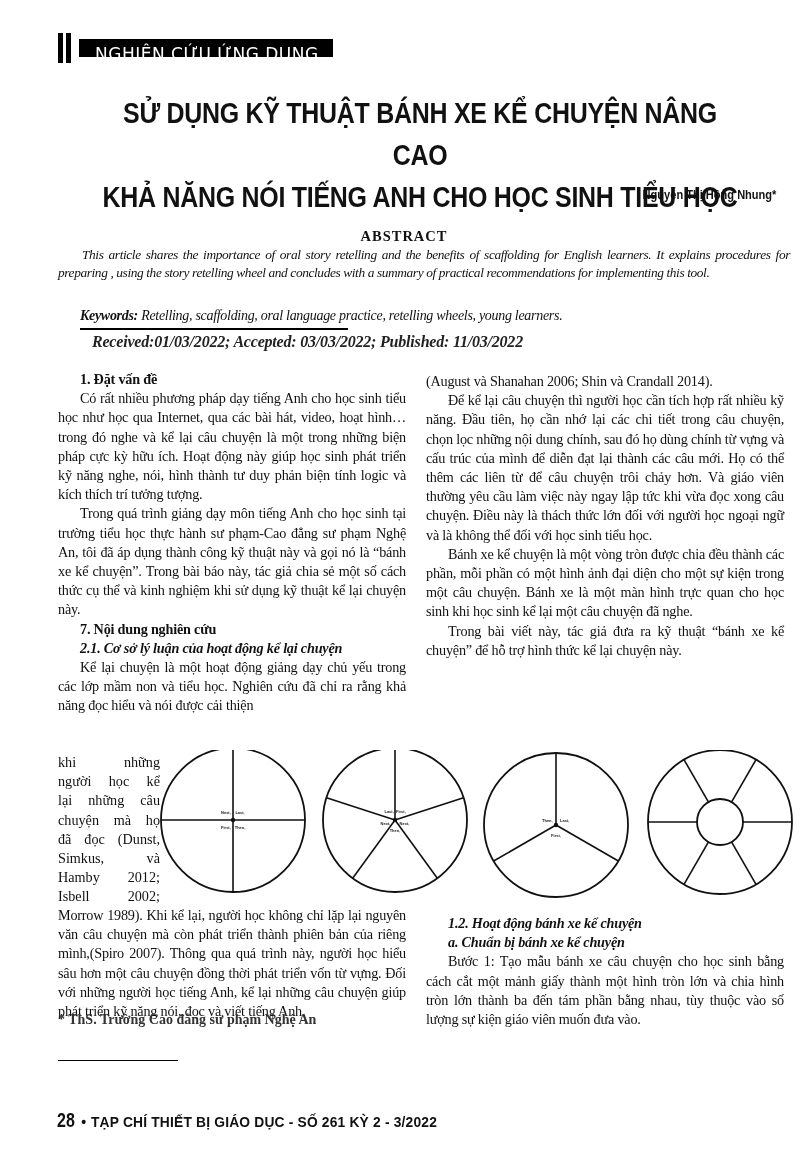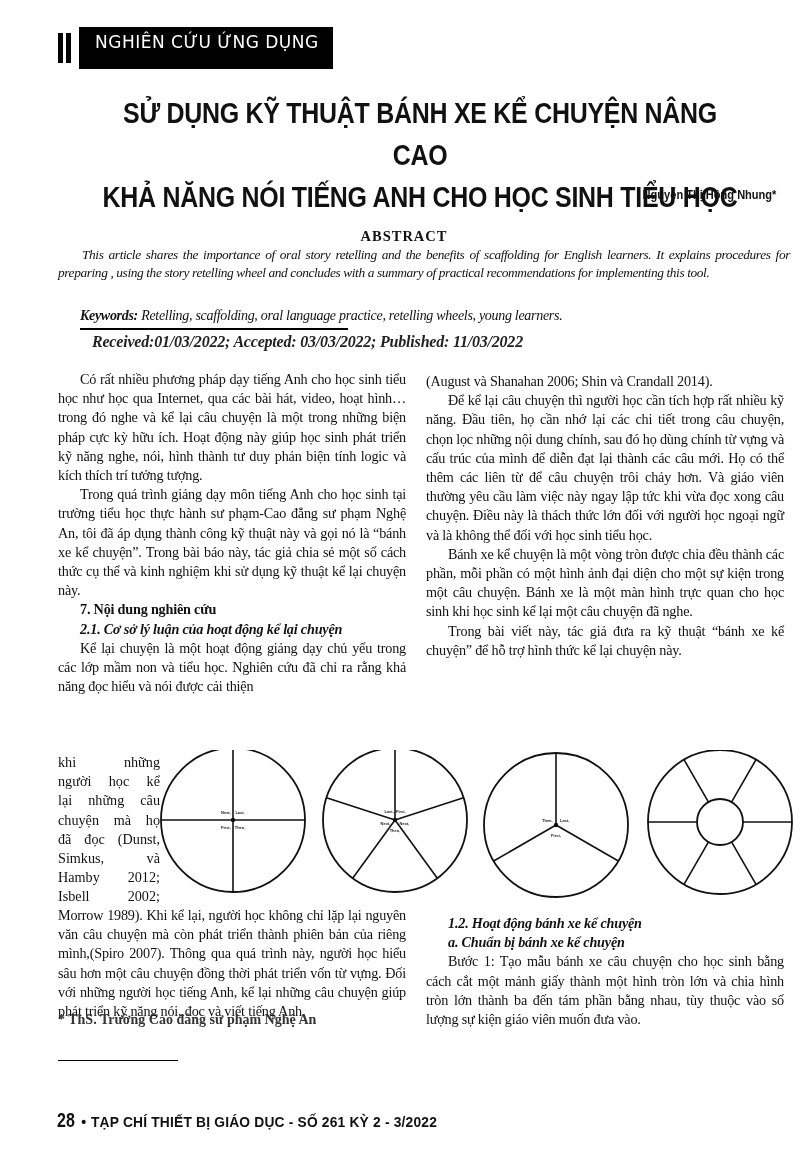--- a/index.html
+++ b/index.html
@@ -1,20 +1,20 @@
 <!DOCTYPE html>
 <html><head>
 <meta charset="utf-8">
 <style>
   html, body { margin:0; padding:0; background:#ffffff; }
   body { width:808px; height:1175px; position:relative; overflow:hidden; color:#111; font-family:"Liberation Serif", serif; }
   .section-tag { position:absolute; left:58px; top:33px; display:flex; align-items:center; height:30px; }
   .section-tag .bar { width:5px; height:30px; background:#000; margin-right:3px; }
   .section-tag .bar2 { width:5px; height:30px; background:#000; margin-right:8px; }
-  .section-tag .label { background:#000; color:#fff; font-family:"DejaVu Sans", sans-serif; font-size:17px; letter-spacing:0.5px; height:42px; line-height:30px; padding:0 14px 0 16px; }
+  .section-tag .label { background:#000; color:#fff; font-family:"DejaVu Sans", sans-serif; font-size:17px; letter-spacing:0.5px; height:18px; line-height:30px; padding:0 14px 0 16px; }
   .title { position:absolute; left:40px; width:760px; top:92px; text-align:center; font-family:"Liberation Sans", sans-serif; font-weight:bold; font-size:29px; line-height:42px; letter-spacing:-0.3px; transform:scaleX(0.86); transform-origin:center top; }
   .author { position:absolute; right:32px; top:187px; font-family:"Liberation Sans", sans-serif; font-weight:bold; font-size:13px; transform:scaleX(0.85); transform-origin:right top; }
   .abstract-head { position:absolute; left:0; width:808px; top:228px; text-align:center; font-weight:bold; font-size:14.5px; letter-spacing:1px; }
   .abstract-text { position:absolute; left:58px; width:732px; top:246px; font-style:italic; font-size:13.4px; line-height:18px; text-indent:24px; text-align:justify; letter-spacing:-0.4px; }
   .keywords { position:absolute; left:80px; width:710px; top:307px; font-style:italic; font-size:14px; line-height:18px; letter-spacing:-0.3px; }
   .keywords b { font-weight:bold; }
   .rule { position:absolute; left:80px; top:328px; width:268px; height:1.5px; background:#000; }
   .dates { position:absolute; left:92px; top:333px; font-style:italic; font-weight:bold; font-size:16px; letter-spacing:-0.2px; color:#222; }
   .col { position:absolute; font-size:14.2px; line-height:19.2px; text-align:justify; letter-spacing:-0.2px; }
   .col p { margin:0; text-indent:22px; }
@@ -53,20 +53,21 @@
 
 <div class="author">Nguyễn Thị Hồng Nhung*</div>
 
 <div class="abstract-head">ABSTRACT</div>
 <div class="abstract-text">This article shares the importance of oral story retelling and the benefits of scaffolding for English learners. It explains procedures for preparing , using the story retelling wheel and concludes with a summary of practical recommendations for implementing this tool.</div>
 <div class="keywords"><b>Keywords:</b><span> Retelling, scaffolding, oral language practice, retelling wheels, young learners.</span></div>
 <div class="rule"></div>
 <div class="dates">Received:01/03/2022; Accepted: 03/03/2022; Published: 11/03/2022</div>
 
 <div class="col left-col">
+  <p class="h">1. Đặt vấn đề</p>
   <p>Có rất nhiều phương pháp dạy tiếng Anh cho học sinh tiểu học như học qua Internet, qua các bài hát, video, hoạt hình…trong đó nghe và kể lại câu chuyện là một trong những biện pháp cực kỳ hữu ích. Hoạt động này giúp học sinh phát triển kỹ năng nghe, nói, hình thành tư duy phản biện tính logic và kích thích trí tưởng tượng.</p>
   <p>Trong quá trình giảng dạy môn tiếng Anh cho học sinh tại trường tiểu học thực hành sư phạm-Cao đẳng sư phạm Nghệ An, tôi đã áp dụng thành công kỹ thuật này và gọi nó là “bánh xe kể chuyện”. Trong bài báo này, tác giả chia sẻ một số cách thức cụ thể và kinh nghiệm khi sử dụng kỹ thuật kể lại chuyện này.</p>
   <p class="h">7. Nội dung nghiên cứu</p>
   <p class="hi">2.1. Cơ sở lý luận của hoạt động kể lại chuyện</p>
   <p>Kể lại chuyện là một hoạt động giảng dạy chủ yếu trong các lớp mầm non và tiểu học. Nghiên cứu đã chỉ ra rằng khả năng đọc hiểu và nói được cải thiện</p>
 </div>
 
 <div class="wrap-text">
   <span>khi những</span>
   <span>người học kể</span>

